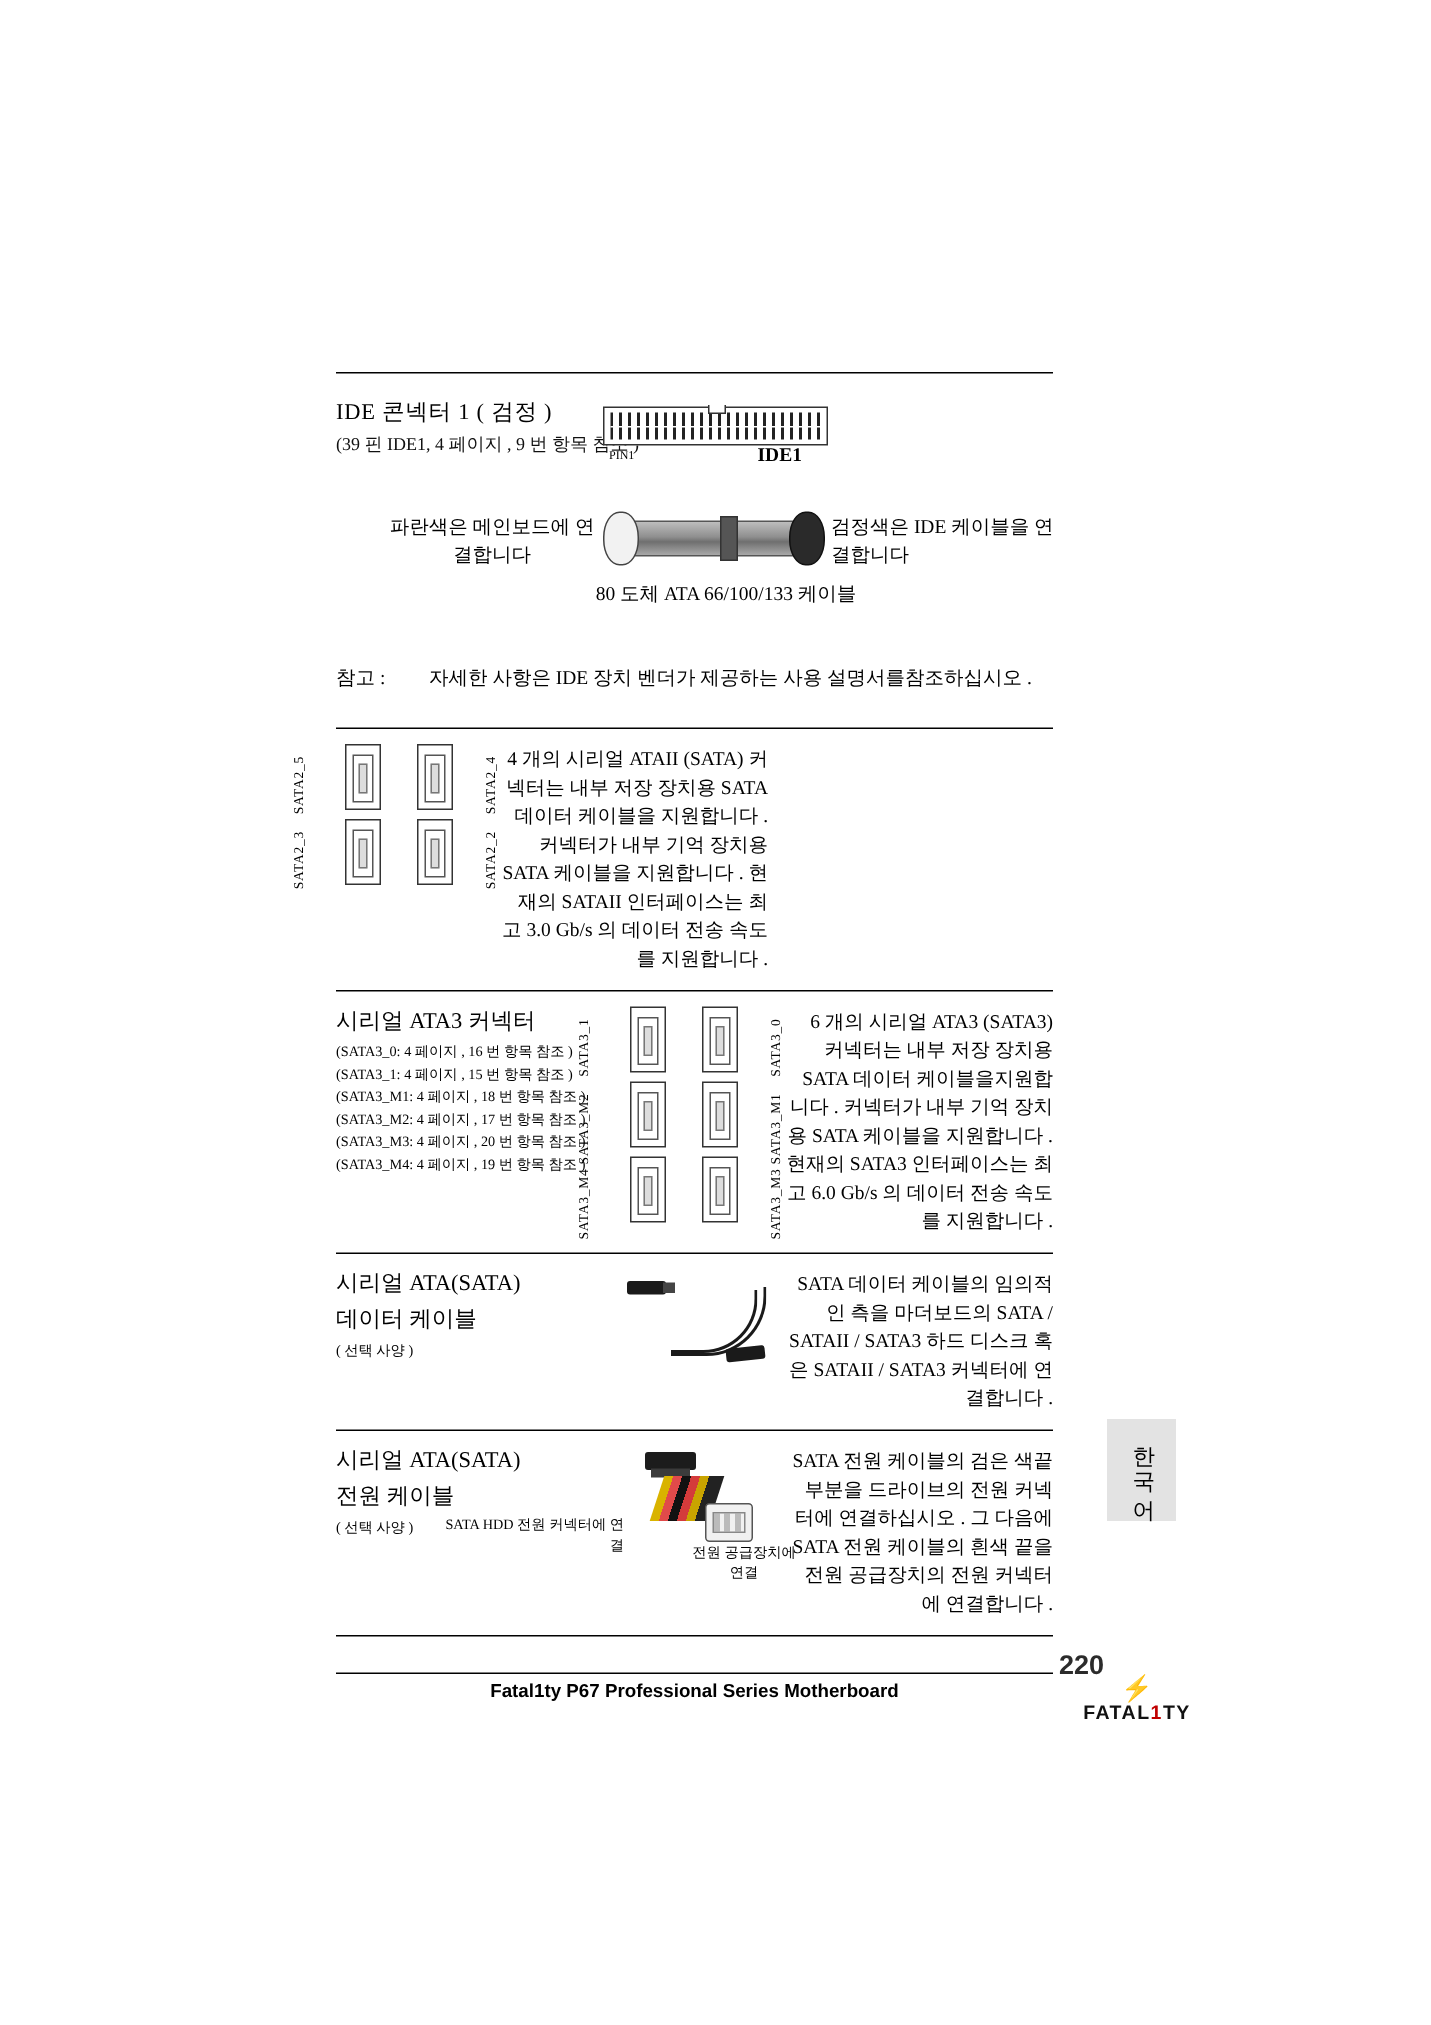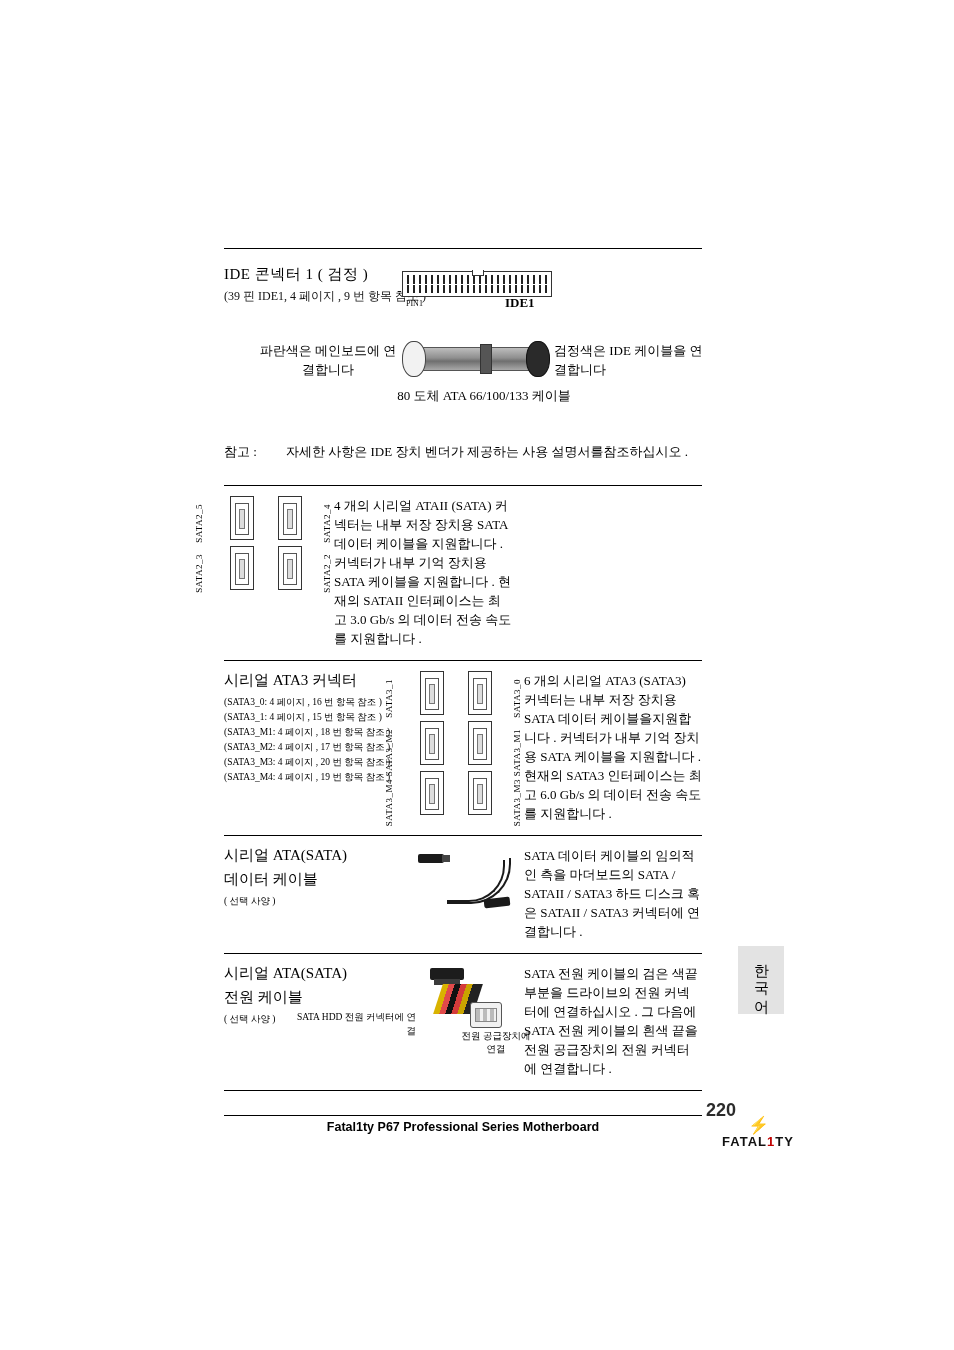--- a/index.html
+++ b/index.html
@@ -197,20 +197,21 @@
   .col-mid {
     width: 110px;
     flex: none;
     position: relative;
   }
   .col-right {
     width: 178px;
     flex: none;
     font-size: 13px;
     line-height: 19px;
+    text-align: right;
   }
   .rt {
     font-size: 15px;
     margin-bottom: 5px;
   }
   .rsub {
     font-size: 9.5px;
     line-height: 15px;
   }
   

